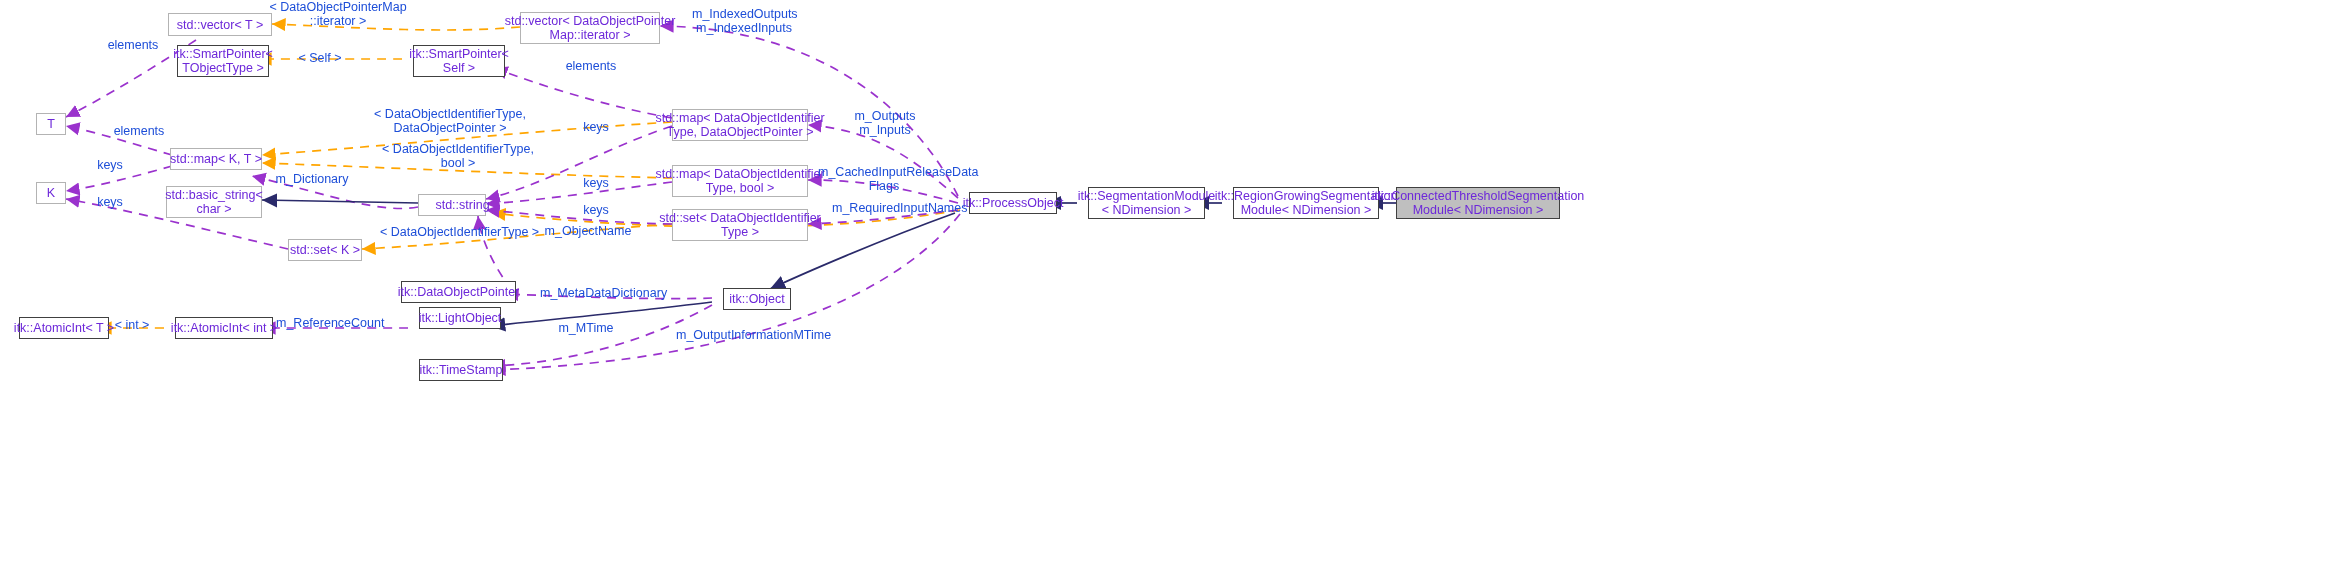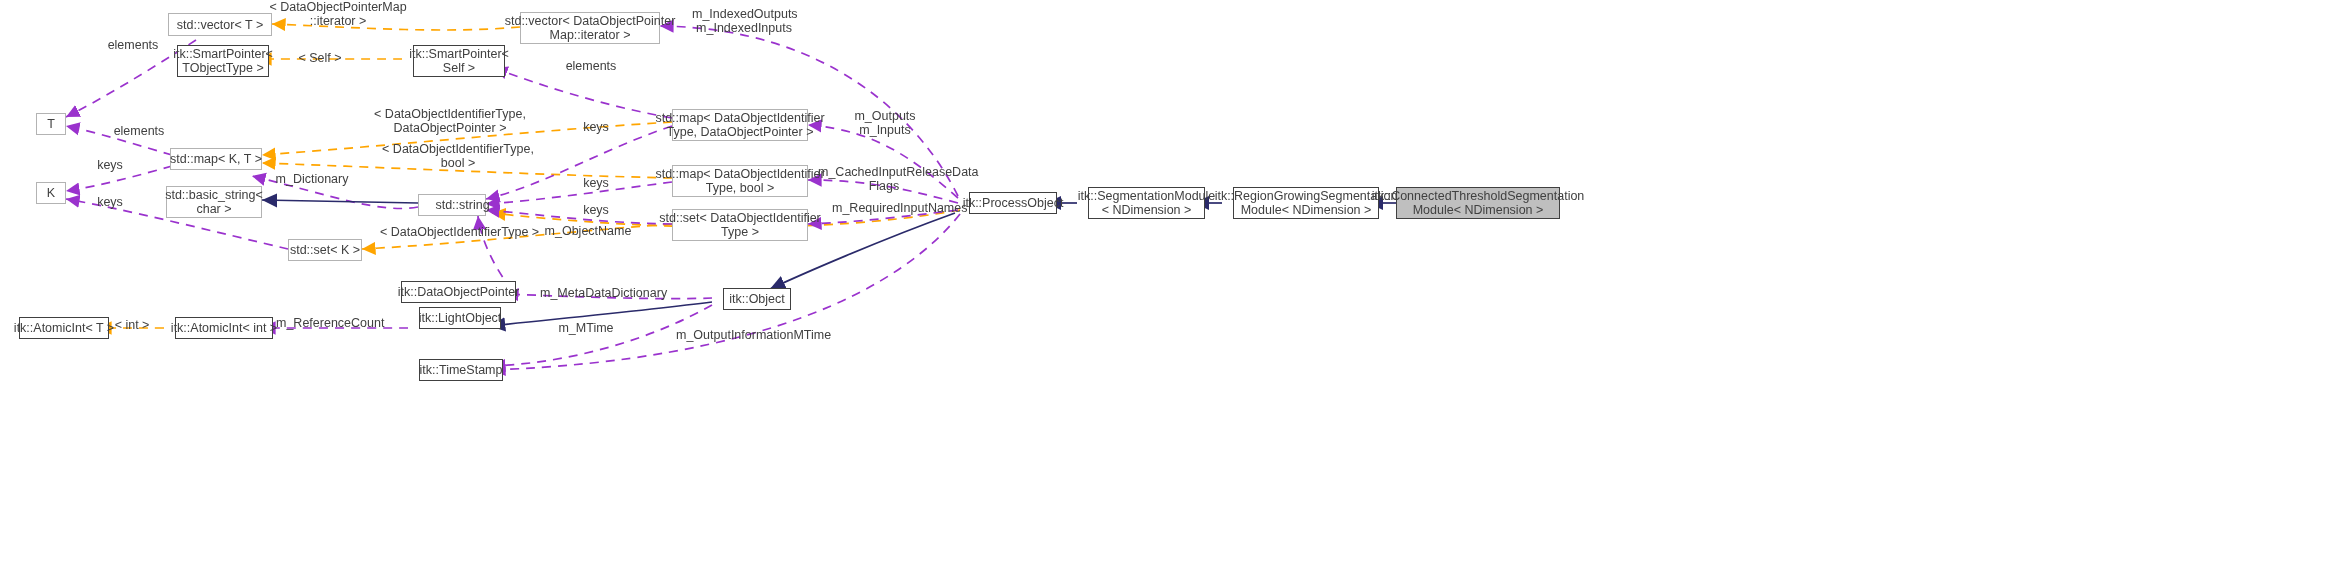--- a/index.html
+++ b/index.html
@@ -7,37 +7,37 @@
   #diagram{position:relative;width:2344px;height:575px;background:#ffffff;overflow:hidden;}
   svg.edges{position:absolute;left:0;top:0;width:2344px;height:575px;pointer-events:none;}
 
   .node{
     position:absolute;
     box-sizing:border-box;
     display:flex;align-items:center;justify-content:center;
     text-align:center;
     font-size:12.5px;
     line-height:14px;
-    color:#404040;
+    color:#6d28d9;
     background:#ffffff;
     white-space:pre;
     padding:1px 4px;
   }
   
   .node.thin{border:1px solid #b3b3b3;}
   
   .node.thick{border:1.6px solid #404040;margin-left:11px;}
   
   .node.current{border:1.6px solid #404040;background:#bfbfbf;}
 
   .edgelabel{
     position:absolute;
     font-size:12.5px;
     line-height:14px;
-    color:#404040;
+    color:#1d4ed8;
     text-align:center;
     white-space:pre;
     background:transparent;
   }
 </style>
 </head>
 <body>
 
 <div id="diagram">
 

